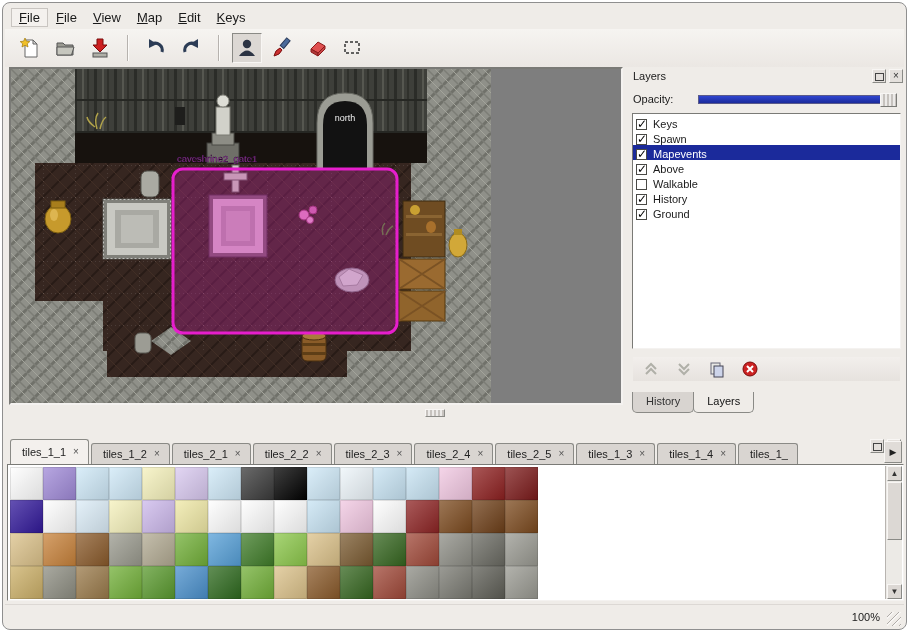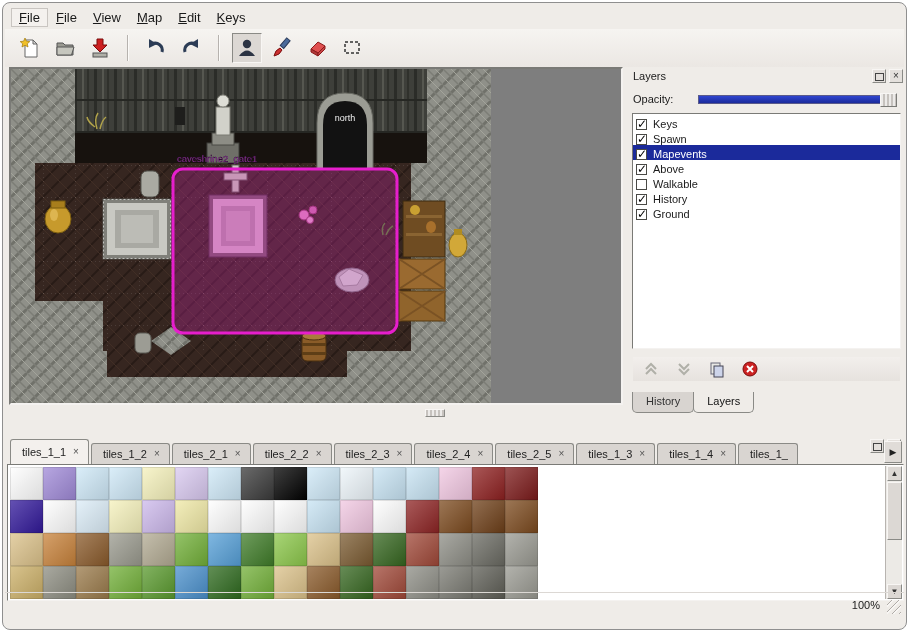--- a/index.html
+++ b/index.html
@@ -89,21 +89,21 @@
   .vscroll { position: absolute; right: 1px; top: 1px; bottom: 1px; width: 17px;
              background: #eceae6; border-left: 1px solid #b8b4b0; }
   .vs-btn { position: absolute; left: 1px; width: 15px; height: 15px; background: #dcd8d4;
             border: 1px solid; border-color: #f8f6f4 #8a8a86 #8a8a86 #f8f6f4;
             font-size: 8px; text-align: center; line-height: 14px; color: #333; cursor: default; }
   .vs-up { top: 0; } .vs-down { bottom: 0; }
   .vs-thumb { position: absolute; left: 1px; top: 16px; width: 15px; height: 58px; background: #dcd8d4;
               border: 1px solid; border-color: #f8f6f4 #8a8a86 #8a8a86 #f8f6f4; }
 
   
-  .statusbar { position: absolute; left: 2px; right: 2px; bottom: 12px; height: 25px;
+  .statusbar { position: absolute; left: 2px; right: 2px; bottom: 0; height: 25px;
                font-size: 11px; border-top: 1px solid #dcd8d4; margin-top: 32px; }
   .zoom { position: absolute; right: 24px; top: 6px; }
   .grip-corner { position: absolute; right: 3px; bottom: 3px; width: 14px; height: 14px;
                  background: repeating-linear-gradient(135deg, transparent 0 3px, #b0aca8 3px 4px, #f8f6f4 4px 5px); }
 </style>
 </head>
 <body>
 
 <div class="window">
 

